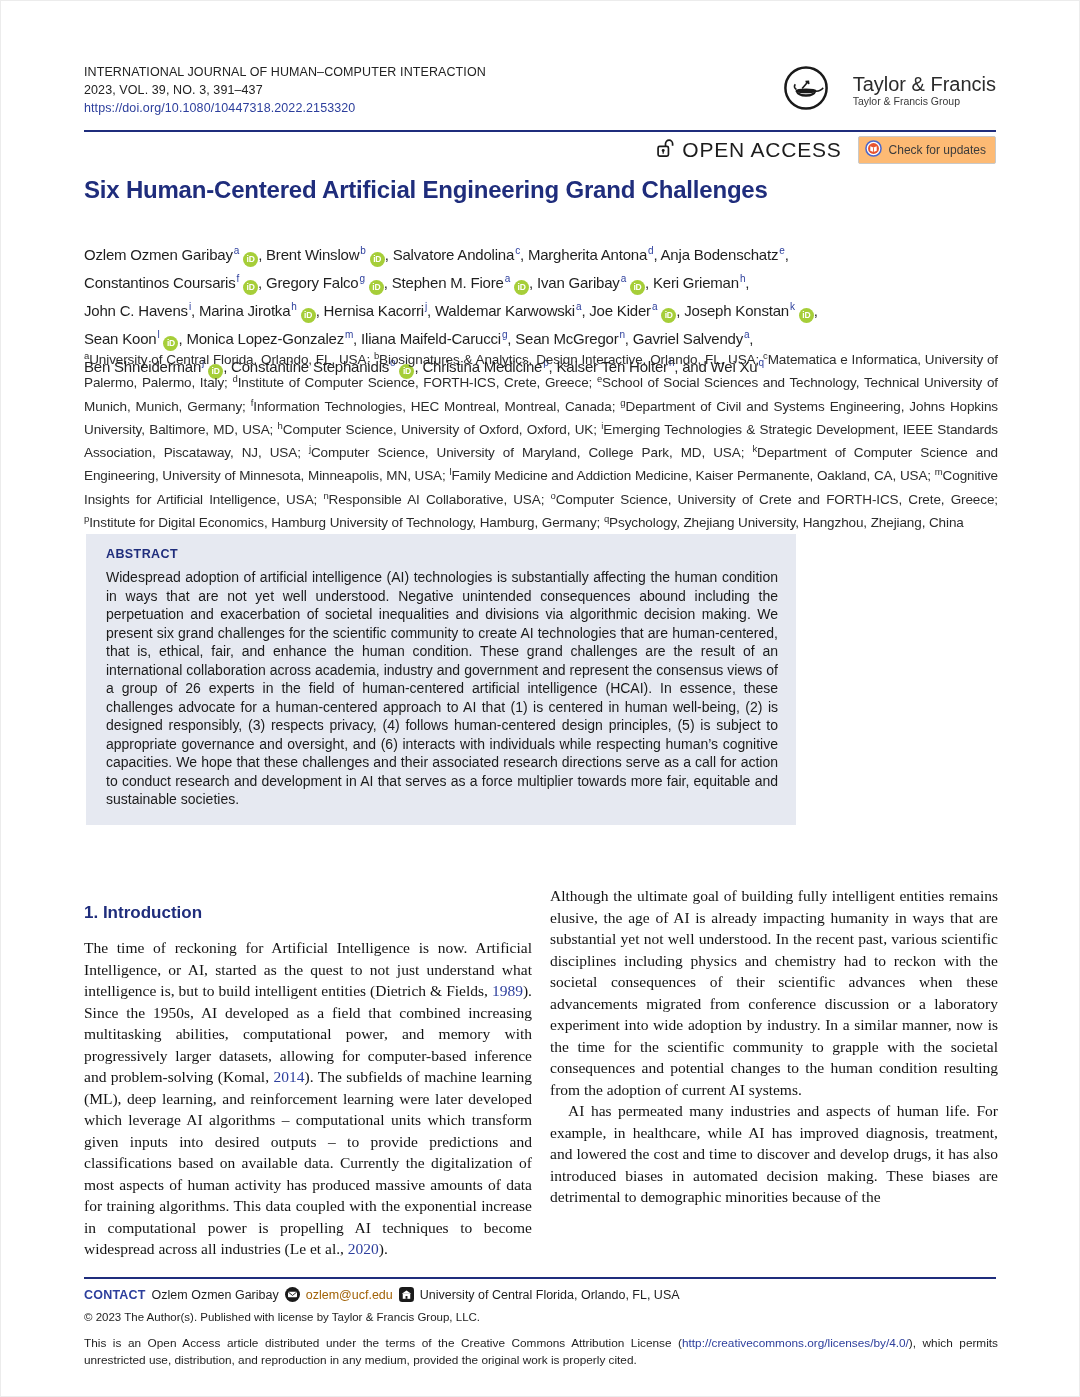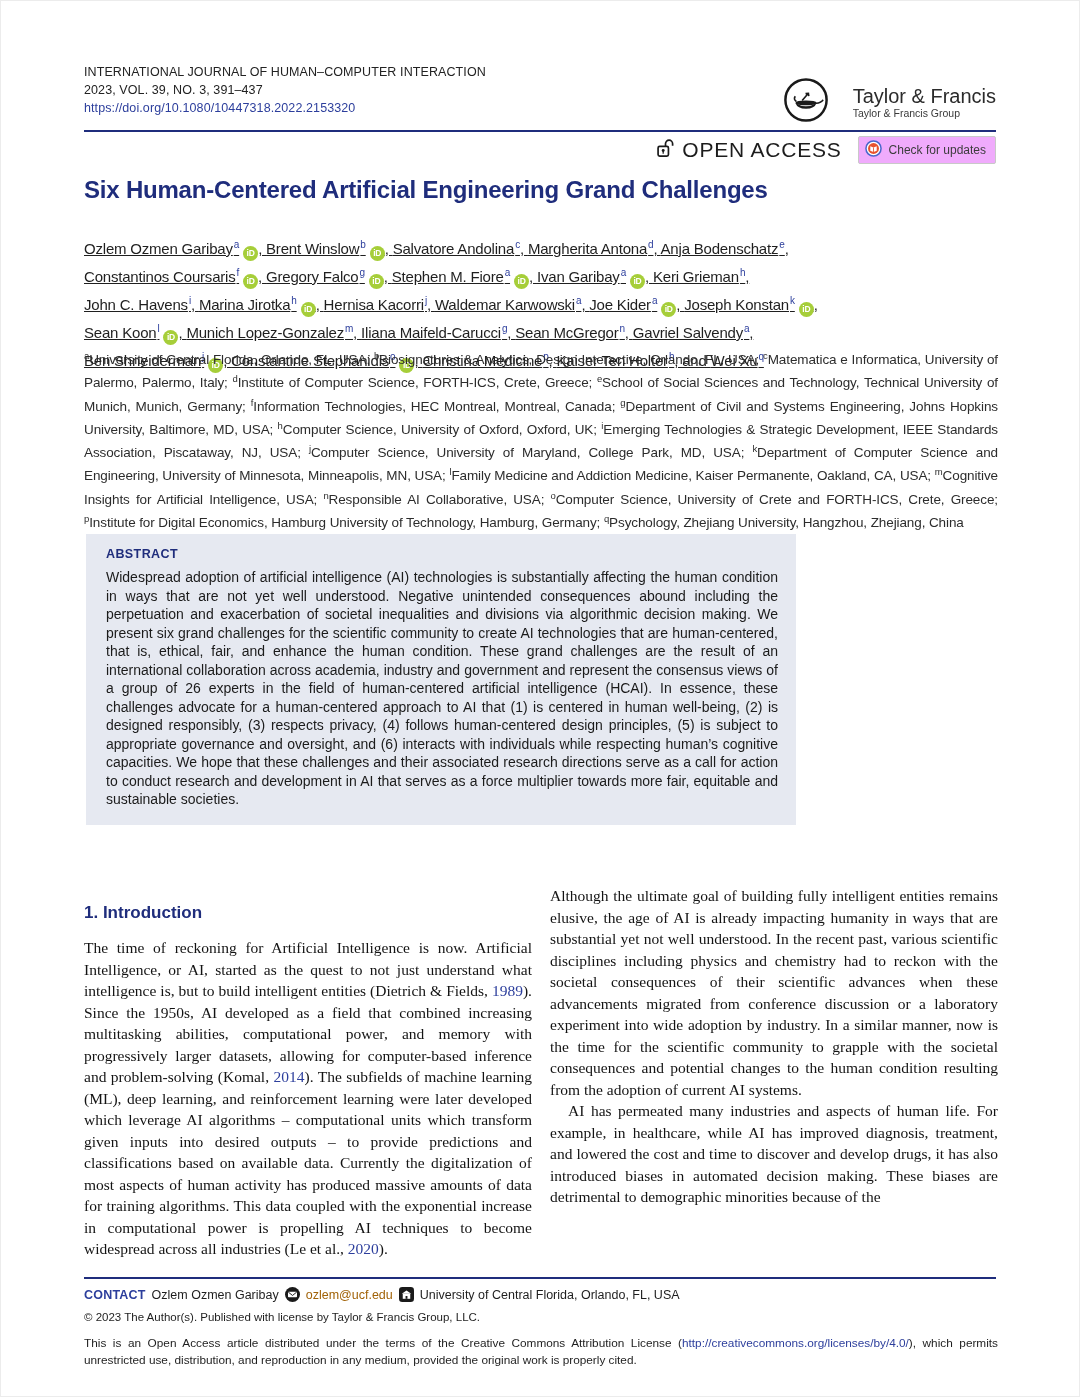--- a/index.html
+++ b/index.html
@@ -6,32 +6,32 @@
   html,body { background:#ffffff; }
   body { font-family:"Liberation Sans", sans-serif; }
   .page {
     position:relative; width:1080px; height:1397px; margin:0 auto;
     background:#ffffff; border:1px solid #ececec; overflow:hidden;
   }
   
   .masthead { position:absolute; top:62px; left:83px; right:83px; display:flex; justify-content:space-between; align-items:flex-start; }
   .journal-meta { font-size:12.5px; line-height:18px; color:#222; letter-spacing:0.1px; }
   .doi-link { color:#2c3e9c; text-decoration:none; cursor:pointer; display:inline-block; }
-  .tf-logo { display:flex; align-items:center; gap:24px; margin-top:14px; }
+  .tf-logo { display:flex; align-items:center; gap:24px; margin-top:2px; }
   .tf-name { font-size:20px; color:#2b2b2b; line-height:22px; }
   .tf-sub { font-size:10.5px; color:#3a3a3a; }
   .rule { position:absolute; top:129px; left:83px; right:83px; height:2px; background:#1f2d7c; }
   
   .badges { position:absolute; top:135px; right:83px; display:flex; align-items:center; gap:16px; }
   .oa { display:flex; align-items:center; gap:8px; font-size:21px; letter-spacing:0.8px; color:#1c1c1c; }
-  .check-btn { display:flex; align-items:center; gap:7px; background:#f0abfc; border:1px solid #c9c9c9; border-radius:2px;
+  .check-btn { display:flex; align-items:center; gap:7px; background:#fdba74; border:1px solid #c9c9c9; border-radius:2px;
                padding:3px 9px 3px 6px; font-size:12px; color:#3c3c3c; font-family:"Liberation Sans",sans-serif; cursor:pointer; }
   
   .title { position:absolute; top:175px; left:83px; width:914px; font-size:24px; font-weight:bold; color:#1f2d7c; letter-spacing:-0.2px; }
-  .authors { position:absolute; top:232px; left:83px; width:914px; font-size:15px; line-height:24px; color:#1f1f1f; letter-spacing:-0.2px;text-decoration:underline; }
+  .authors { position:absolute; top:238px; left:83px; width:914px; font-size:15px; line-height:24px; color:#1f1f1f; letter-spacing:-0.2px; }
   .author-line { white-space:nowrap; }
   .a-sup { color:#2c3e9c; font-size:10px; vertical-align:6px; margin-left:1px; }
   .orcid { display:inline-block; width:15px; height:15px; border-radius:50%; background:#a6ce39; color:#fff;
            font-size:8.5px; font-weight:bold; text-align:center; line-height:15px; vertical-align:-2px; margin-left:4px; cursor:pointer; }
   
   .affils { position:absolute; top:345px; left:83px; width:914px; font-size:13.5px; line-height:19.3px; color:#2c2c2c; text-align:justify; letter-spacing:-0.1px; }
   .af-sup { font-size:9.5px; vertical-align:5px; }
   
   .abstract { position:absolute; top:533px; left:85px; width:710px; background:#e6e9f1; padding:13px 18px 16px 20px; }
   .ab-label { font-size:12.5px; font-weight:bold; color:#1f2d7c; letter-spacing:0.4px; margin-bottom:7px; }
@@ -107,21 +107,21 @@
       </span>
       <span>Check for updates</span>
     </button>
   </div>
 
   <h1 class="title">Six Human-Centered Artificial Engineering Grand Challenges</h1>
   <div class="authors" id="authors">
       <div class="author-line"><span>Ozlem Ozmen Garibay</span><span class="a-sup">a</span><span class="orcid">iD</span>, <span>Brent Winslow</span><span class="a-sup">b</span><span class="orcid">iD</span>, <span>Salvatore Andolina</span><span class="a-sup">c</span>, <span>Margherita Antona</span><span class="a-sup">d</span>, <span>Anja Bodenschatz</span><span class="a-sup">e</span>, </div>
       <div class="author-line"><span>Constantinos Coursaris</span><span class="a-sup">f</span><span class="orcid">iD</span>, <span>Gregory Falco</span><span class="a-sup">g</span><span class="orcid">iD</span>, <span>Stephen M. Fiore</span><span class="a-sup">a</span><span class="orcid">iD</span>, <span>Ivan Garibay</span><span class="a-sup">a</span><span class="orcid">iD</span>, <span>Keri Grieman</span><span class="a-sup">h</span>, </div>
       <div class="author-line"><span>John C. Havens</span><span class="a-sup">i</span>, <span>Marina Jirotka</span><span class="a-sup">h</span><span class="orcid">iD</span>, <span>Hernisa Kacorri</span><span class="a-sup">j</span>, <span>Waldemar Karwowski</span><span class="a-sup">a</span>, <span>Joe Kider</span><span class="a-sup">a</span><span class="orcid">iD</span>, <span>Joseph Konstan</span><span class="a-sup">k</span><span class="orcid">iD</span>, </div>
-      <div class="author-line"><span>Sean Koon</span><span class="a-sup">l</span><span class="orcid">iD</span>, <span>Munich Lopez-Gonzalez</span><span class="a-sup">m</span>, <span>Iliana Maifeld-Carucci</span><span class="a-sup">g</span>, <span>Sean McGregor</span><span class="a-sup">n</span>, <span>Gavriel Salvendy</span><span class="a-sup">a</span>, </div>
+      <div class="author-line"><span>Sean Koon</span><span class="a-sup">l</span><span class="orcid">iD</span>, <span>Monica Lopez-Gonzalez</span><span class="a-sup">m</span>, <span>Iliana Maifeld-Carucci</span><span class="a-sup">g</span>, <span>Sean McGregor</span><span class="a-sup">n</span>, <span>Gavriel Salvendy</span><span class="a-sup">a</span>, </div>
       <div class="author-line"><span>Ben Shneiderman</span><span class="a-sup">j</span><span class="orcid">iD</span>, <span>Constantine Stephanidis</span><span class="a-sup">o</span><span class="orcid">iD</span>, <span>Christina Medicine</span><span class="a-sup">p</span>, <span>Kaiser Ten Holter</span><span class="a-sup">h</span>, and <span>Wei Xu</span><span class="a-sup">q</span></div>
     </div>
   <div class="affils" id="affils"><span class="af-sup">a</span><span>University of Central Florida, Orlando, FL, USA; </span><span class="af-sup">b</span><span>Biosignatures &amp; Analytics, Design Interactive, Orlando, FL, USA; </span><span class="af-sup">c</span><span>Matematica e Informatica, University of Palermo, Palermo, Italy; </span><span class="af-sup">d</span><span>Institute of Computer Science, FORTH-ICS, Crete, Greece; </span><span class="af-sup">e</span><span>School of Social Sciences and Technology, Technical University of Munich, Munich, Germany; </span><span class="af-sup">f</span><span>Information Technologies, HEC Montreal, Montreal, Canada; </span><span class="af-sup">g</span><span>Department of Civil and Systems Engineering, Johns Hopkins University, Baltimore, MD, USA; </span><span class="af-sup">h</span><span>Computer Science, University of Oxford, Oxford, UK; </span><span class="af-sup">i</span><span>Emerging Technologies &amp; Strategic Development, IEEE Standards Association, Piscataway, NJ, USA; </span><span class="af-sup">j</span><span>Computer Science, University of Maryland, College Park, MD, USA; </span><span class="af-sup">k</span><span>Department of Computer Science and Engineering, University of Minnesota, Minneapolis, MN, USA; </span><span class="af-sup">l</span><span>Family Medicine and Addiction Medicine, Kaiser Permanente, Oakland, CA, USA; </span><span class="af-sup">m</span><span>Cognitive Insights for Artificial Intelligence, USA; </span><span class="af-sup">n</span><span>Responsible AI Collaborative, USA; </span><span class="af-sup">o</span><span>Computer Science, University of Crete and FORTH-ICS, Crete, Greece; </span><span class="af-sup">p</span><span>Institute for Digital Economics, Hamburg University of Technology, Hamburg, Germany; </span><span class="af-sup">q</span><span>Psychology, Zhejiang University, Hangzhou, Zhejiang, China</span></div>
 
   <section class="abstract">
     <div class="ab-label">ABSTRACT</div>
     <p class="ab-text">Widespread adoption of artificial intelligence (AI) technologies is substantially affecting the human condition in ways that are not yet well understood. Negative unintended consequences abound including the perpetuation and exacerbation of societal inequalities and divisions via algorithmic decision making. We present six grand challenges for the scientific community to create AI technologies that are human-centered, that is, ethical, fair, and enhance the human condition. These grand challenges are the result of an international collaboration across academia, industry and government and represent the consensus views of a group of 26 experts in the field of human-centered artificial intelligence (HCAI). In essence, these challenges advocate for a human-centered approach to AI that (1) is centered in human well-being, (2) is designed responsibly, (3) respects privacy, (4) follows human-centered design principles, (5) is subject to appropriate governance and oversight, and (6) interacts with individuals while respecting human’s cognitive capacities. We hope that these challenges and their associated research directions serve as a call for action to conduct research and development in AI that serves as a force multiplier towards more fair, equitable and sustainable societies.</p>
   </section>
 
   <div class="columns">

